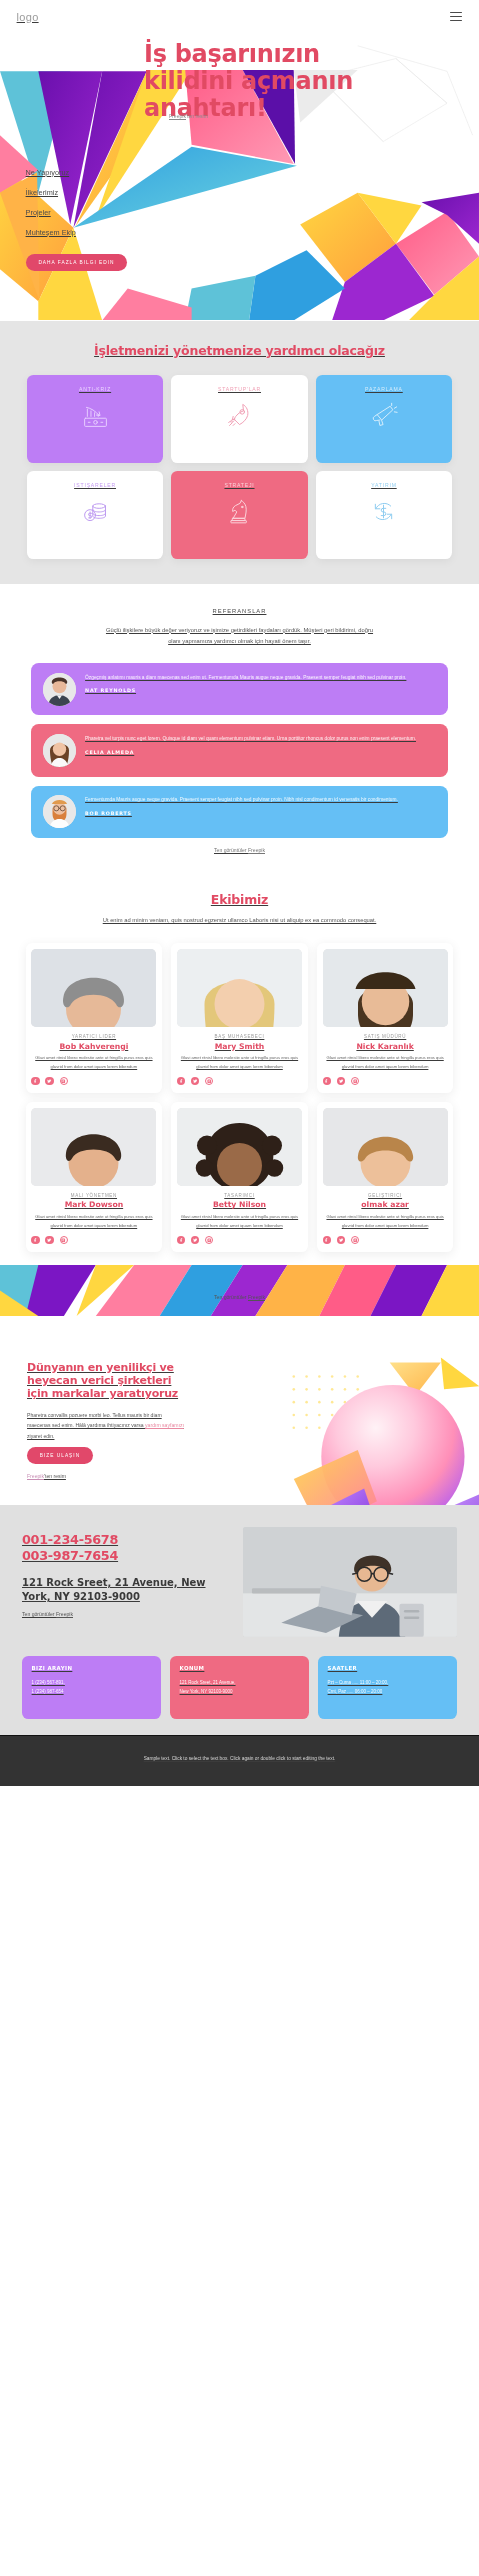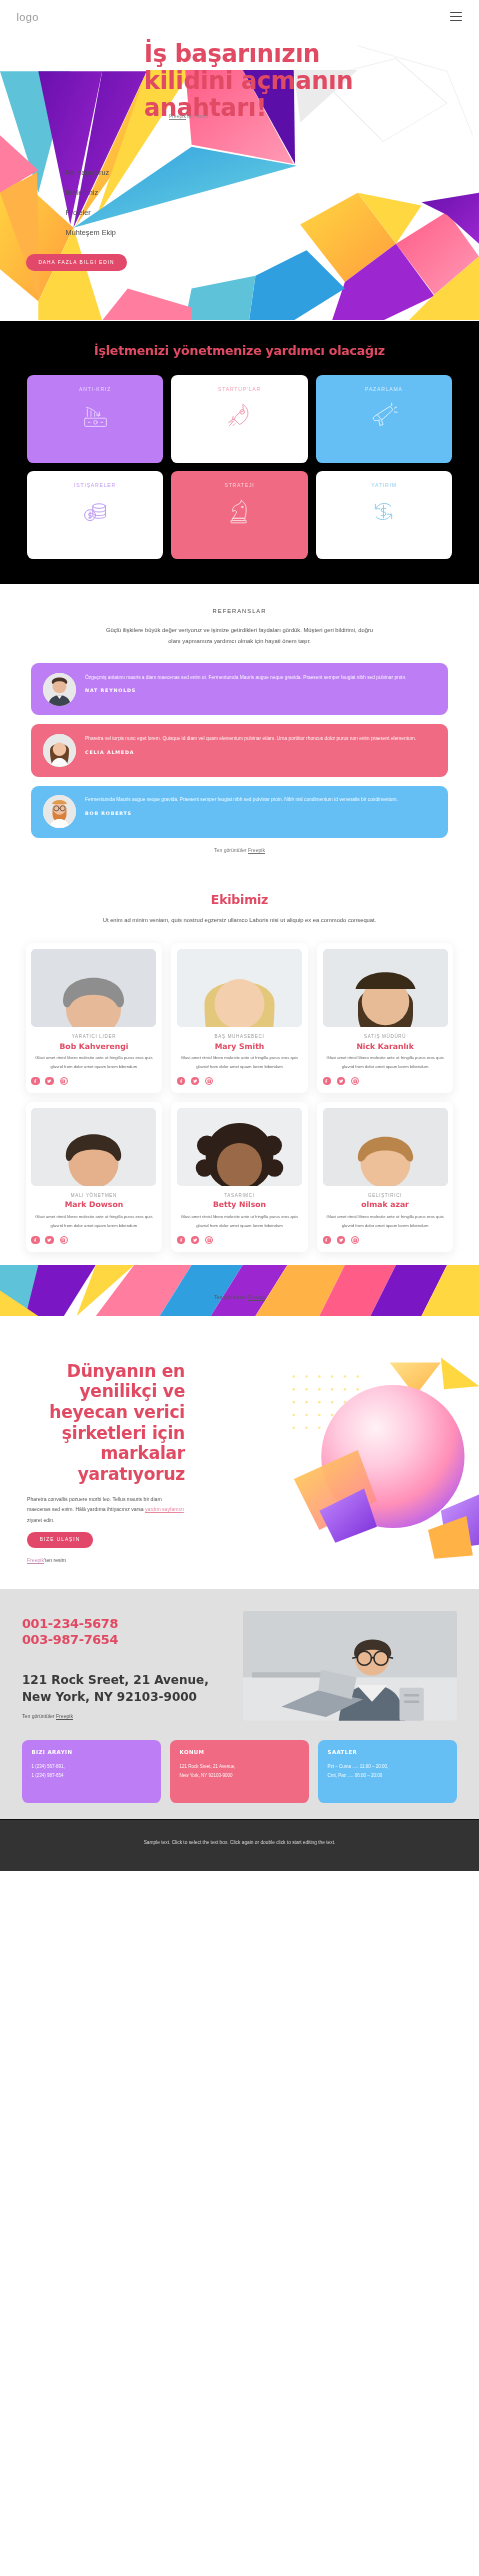--- a/index.html
+++ b/index.html
@@ -3,21 +3,21 @@
 <meta charset="utf-8">
 <style>
   * { margin:0; padding:0; box-sizing:border-box; }
   html,body { width:479px; }
   body {
     font-family:"Liberation Sans", sans-serif;
     background:#ffffff;
     color:#3b3b3b;
     -webkit-font-smoothing:antialiased;
   }
-  .page { width:479px; position:relative; overflow:hidden; }
+  .page { width:479px; position:relative; overflow:hidden;text-decoration:underline; }
 
   
   .topbar {
     height:33px; background:#fff; position:relative; z-index:40;
     display:flex; align-items:center; justify-content:space-between;
     padding:0 16.6px;
   }
   .logo { font-size:11px; color:#9c9c9c; letter-spacing:0.3px; }
   .burger { width:12.8px; display:flex; flex-direction:column; gap:2.6px; cursor:pointer; }
   .burger i { display:block; height:1.3px; background:#4a4a4a; border-radius:1.3px; }
@@ -36,31 +36,30 @@
     position:absolute; top:8px; left:0;
   }
   .hero-credit {
     position:absolute; top:80px; left:169px; font-size:5.1px; color:#8a8a8a;
   }
   .hero-credit a { color:#8a8a8a; text-decoration:underline; }
   .hero-nav { margin-top:118px; }
   .hero-nav a {
     display:block; font-size:7.3px; color:#4b4b4b; margin-bottom:11px;
     text-decoration:none;
-    margin-left:40px;
   }
   .btn-pill {
     display:inline-block; background:#e1486a; color:#fff;
     font-size:4.8px; letter-spacing:1px; padding:5.8px 12.8px;
     border-radius:12.8px; border:none; cursor:pointer; margin-top:6.4px;
     font-family:"Liberation Sans", sans-serif;
   }
 
   
-  .services { background:#000000; padding:22px 0 25.6px; text-align:center; }
+  .services { background:#e5e5e5; padding:22px 0 25.6px; text-align:center; }
   .sec-title {
     font-family:"DejaVu Sans", sans-serif; font-weight:bold;
     font-size:12.5px; color:#e14a63; letter-spacing:-0.2px;
   }
   .cards {
     display:grid; grid-template-columns:repeat(3,1fr); gap:8.3px;
     padding:0 27px; margin-top:16.6px;
   }
   .card {
     border-radius:6.4px; height:88px; padding-top:11px; text-align:center;
@@ -138,39 +137,39 @@
   .team-poly { position:relative; height:51px; margin-top:12.8px; overflow:hidden; }
   .team-credit { position:absolute; width:100%; text-align:center; bottom:15.3px;
                  font-size:5.1px; color:#555; z-index:5; }
   .team-credit a { color:#555; text-decoration:underline; }
 
   
   .cta { background:#fff; position:relative; padding:29px 0 25.6px; overflow:hidden; }
   .cta-inner { padding-left:27px; max-width:185px; position:relative; z-index:10; }
   .cta-title {
     font-family:"DejaVu Sans", sans-serif; font-weight:bold;
-    font-size:17px; line-height:1.22; color:#e14a63; letter-spacing:-0.2px;text-align:right;
+    font-size:11px; line-height:1.22; color:#e14a63; letter-spacing:-0.2px;
   }
   .cta-text { font-size:5.1px; line-height:2.05; color:#555; margin-top:9px; }
   .cta-text a { color:#e888a0; text-decoration:underline; }
   .cta-credit { font-size:5.1px; margin-top:9px; color:#555; }
   .cta-credit a { color:#c88fb5; text-decoration:underline; }
   .sphere-wrap { position:absolute; right:-12.8px; top:19px; width:211px; height:211px; z-index:5; }
 
   
   .footer-top { background:#e0e0e0; padding:22px 0 16.6px; }
   .foot-row { display:flex; gap:11.5px; padding:0 22px; align-items:flex-start; }
   .foot-left { flex:1; text-align:left; padding-top:5.1px; }
   .phone {
     font-family:"DejaVu Sans", sans-serif; font-weight:bold;
     font-size:12.8px; color:#e14a63; line-height:1.25; letter-spacing:-0.3px;
   }
   .addr {
     font-family:"DejaVu Sans", sans-serif; font-weight:bold;
-    font-size:12px; color:#3a3a3a; line-height:1.4; margin-top:24px;
+    font-size:10px; color:#3a3a3a; line-height:1.4; margin-top:12px;
   }
   .foot-credit { font-size:5.1px; color:#555; margin-top:7.7px; }
   .foot-credit a { color:#555; text-decoration:underline; }
   .foot-img {
     width:214px; height:110px; border-radius:2.6px; background:#d3d3d3;
     overflow:hidden; position:relative; flex:0 0 214px;
   }
   .info-row {
     display:grid; grid-template-columns:repeat(3,1fr); gap:9px;
     padding:0 22px; margin-top:19px;

